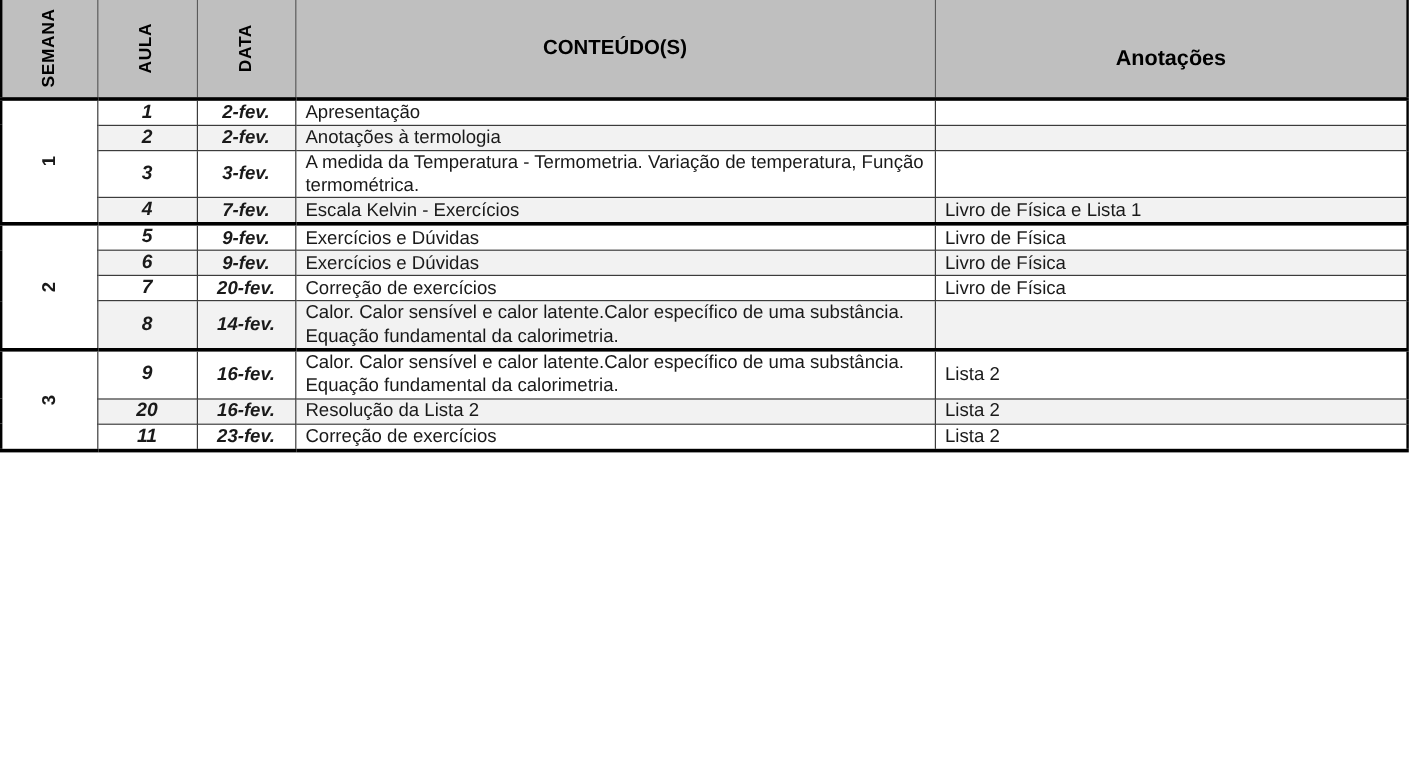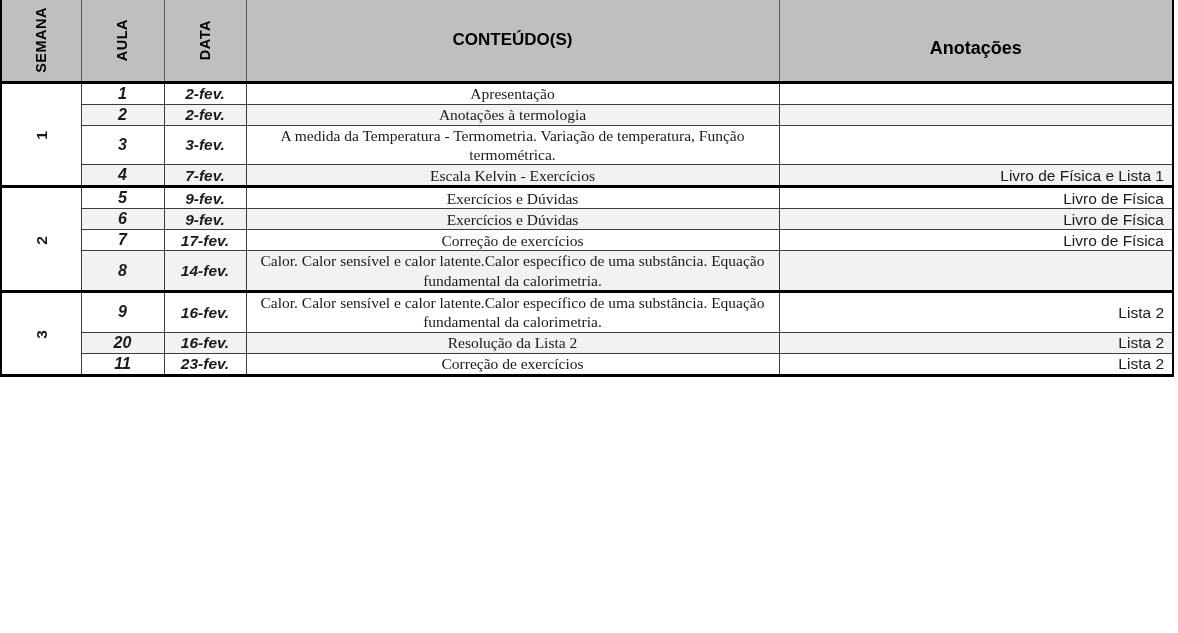--- a/index.html
+++ b/index.html
@@ -107,22 +107,22 @@
     font-style: italic;
     font-size: 16px;
   }
   td.data {
     text-align: center;
     font-weight: bold;
     font-style: italic;
     font-size: 15.5px;
     margin-left: 23px;
   }
-  td.conteudo { text-align: center; font-family: Liberation Serif, serif; }
-  td.anot     { text-align: right; }
+  td.conteudo { text-align: left; }
+  td.anot     { text-align: left; }
 </style>
 </head>
 <body>
 
 <div id="page">
   <table class="schedule">
     <colgroup>
       <col class="c-semana">
         <col class="c-aula">
         <col class="c-data">
@@ -182,21 +182,21 @@
           <td class="anot edge-right">Livro de Física</td>
         </tr>
         <tr class="alt">
           <td class="aula">6</td>
           <td class="data">9-fev.</td>
           <td class="conteudo">Exercícios e Dúvidas</td>
           <td class="anot edge-right">Livro de Física</td>
         </tr>
         <tr>
           <td class="aula">7</td>
-          <td class="data">17-fev.</td>
+          <td class="data">20-fev.</td>
           <td class="conteudo">Correção de exercícios</td>
           <td class="anot edge-right">Livro de Física</td>
         </tr>
         <tr class="alt week-end">
           <td class="aula">8</td>
           <td class="data">14-fev.</td>
           <td class="conteudo">Calor. Calor sensível e calor latente.Calor específico de uma substância. Equação fundamental da calorimetria.</td>
           <td class="anot edge-right"></td>
         </tr>
         <tr>

